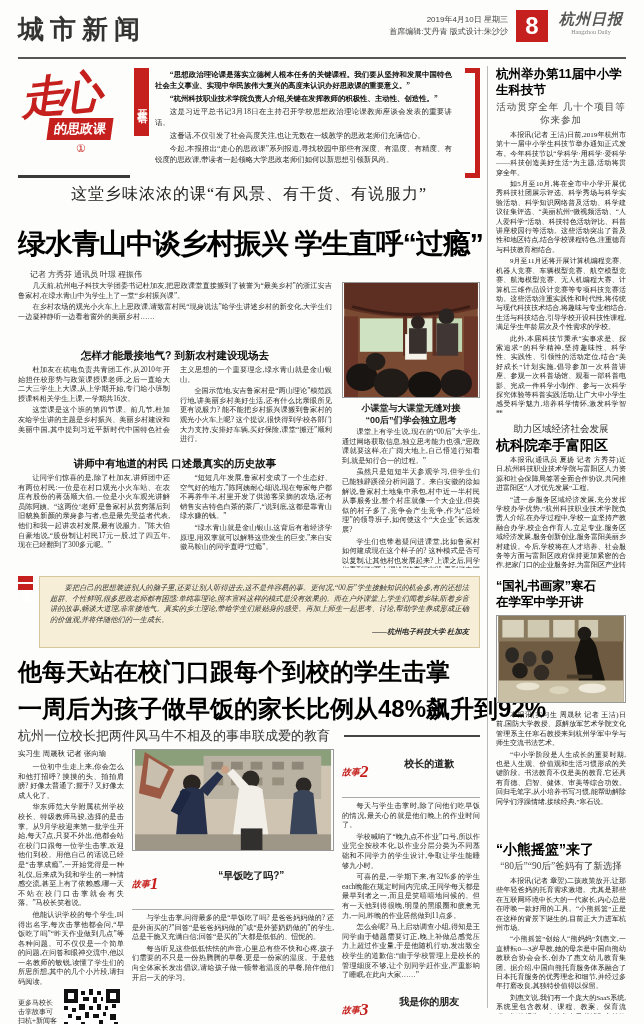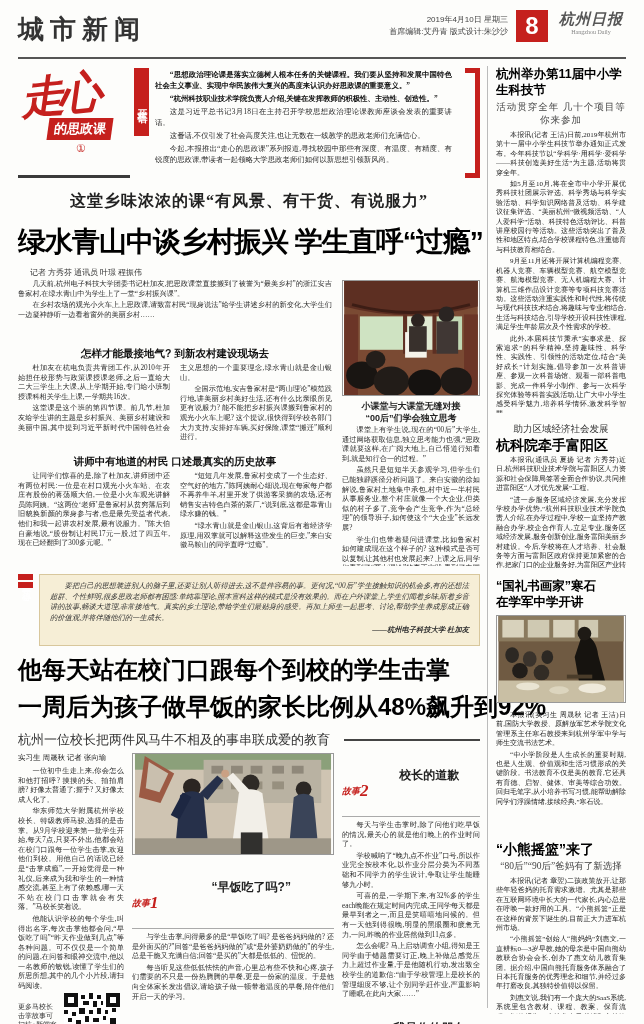--- a/index.html
+++ b/index.html
@@ -33,22 +33,22 @@
   .logo-circ{position:absolute;left:58px;top:76px;color:#c5201d;font-size:11px;}
   .kicker-tab{flex:none;width:15px;background:#c5201d;color:#fff;font-family:"Liberation Sans",sans-serif;
         font-size:10px;font-weight:bold;writing-mode:vertical-rl;text-orientation:upright;
         text-align:center;padding-top:4px;height:64px;margin:2px 6px 0 4px;letter-spacing:2px;}
   .quote-wrap{position:relative;flex:1;padding:3px 28px 0 0;}
   .quote-wrap .body-text{font-size:7.4px;line-height:11px;}
   .quote-wrap p.strong{font-weight:bold;color:#111;}
   .quote-bracket{position:absolute;right:0;top:2px;width:10px;height:100px;
         border-right:5px solid #c5201d;border-top:5px solid #c5201d;border-bottom:5px solid #c5201d;}
   
-  .deck{margin-top:13px;text-align:center;font-size:16px;font-weight:bold;color:#222;letter-spacing:1px;}
-  .headline{margin-top:11px;text-align:center;font-family:"Liberation Sans",sans-serif;
+  .deck{margin-top:6px;text-align:center;font-size:16px;font-weight:normal;color:#222;letter-spacing:1px;}
+  .headline{margin-top:20px;text-align:center;font-family:"Liberation Sans",sans-serif;
         font-size:28px;font-weight:bold;color:#000;letter-spacing:-1px;white-space:nowrap;}
   .byline{margin:6px 0 2px 12px;font-size:8px;color:#333;}
   
   .lead-body{display:flex;margin-top:2px;height:286px;}
   .lead-left{width:314px;flex:none;overflow:hidden;}
   .lead-right{width:138px;margin-left:10px;flex:none;display:flex;flex-direction:column;overflow:hidden;}
   .subhead{text-align:center;font-family:"Liberation Sans",sans-serif;font-weight:bold;
         font-size:10.5px;margin:5px 0 3px 0;color:#111;}
   .twocol{column-count:2;column-gap:10px;}
   .block1{height:86px;overflow:hidden;}
@@ -62,36 +62,36 @@
   .note-row{display:flex;margin-top:8px;height:72px;}
   .note-tab{flex:none;width:15px;display:flex;flex-direction:column;gap:2px;margin-right:6px;}
   .note-tab span{background:#c5201d;color:#fff;writing-mode:vertical-rl;text-orientation:upright;
         font-family:"Liberation Sans",sans-serif;font-size:8.5px;font-weight:bold;text-align:center;padding:3px 0;}
   .note-box{flex:1;background:#f6eed6;border:1px solid #d8c79c;padding:6px 10px;box-sizing:border-box;overflow:hidden;}
   .note-box .body-text{font-style:italic;font-size:7.3px;line-height:10.5px;color:#333;}
   .note-sign{text-align:right;font-weight:bold;text-indent:0;}
   
   .s2-headline{font-family:"Liberation Sans",sans-serif;font-weight:bold;font-size:24px;
         color:#000;letter-spacing:0;line-height:27px;margin-top:10px;white-space:nowrap;}
-  .s2-subrow{display:flex;align-items:center;margin:11px 0 4px 0;font-family:Liberation Serif, serif;}
+  .s2-subrow{display:flex;align-items:center;margin:5px 0 4px 0;font-family:Liberation Serif, serif;}
   .s2-subtitle{font-size:13px;color:#333;flex:none;}
   .s2-subrule{flex:1;height:2px;background:#444;margin-left:14px;}
   .bottom-body{display:flex;margin-top:4px;height:296px;}
   .bcol1{width:106px;flex:none;display:flex;flex-direction:column;overflow:hidden;}
   .bcol2{width:202px;flex:none;margin-left:8px;overflow:hidden;}
   .bcol3{width:138px;flex:none;margin-left:8px;overflow:hidden;}
   .bcol1 .byline2{font-size:7.5px;margin-bottom:4px;}
   .bcol1 .body-text{flex:1;overflow:hidden;}
   .qr-row{flex:none;display:flex;align-items:center;gap:4px;margin-top:4px;}
   .qr-label{font-size:7px;line-height:9px;color:#333;width:42px;}
   .story-head{display:flex;align-items:flex-end;border-bottom:1px solid #aaa;
         padding-bottom:18px;margin:6px 0 4px 0;}
   .story-label{color:#c5201d;font-size:9px;font-weight:bold;font-style:italic;}
   .story-num{color:#c5201d;font-size:17px;font-weight:bold;font-style:italic;line-height:14px;margin-right:10px;}
-  .story-title{font-family:"Liberation Sans",sans-serif;font-weight:bold;font-size:12px;margin:14px auto;}
+  .story-title{font-family:"Liberation Sans",sans-serif;font-weight:bold;font-size:10px;margin:8px auto;}
   
   .sb-article{margin-bottom:10px;}
   .sb-title{text-align:left;font-family:"Liberation Sans",sans-serif;font-weight:bold;
         font-size:12.5px;line-height:16px;color:#000;margin-bottom:3px;}
   .sb-sub{text-align:center;font-size:9.5px;color:#444;margin-bottom:4px;letter-spacing:1px;}
   .sb-kicker{text-align:center;font-size:9.5px;color:#333;margin-bottom:1px;}
   .sb-body{font-size:7px;line-height:9.4px;text-align:justify;}
   .sb-photo{width:100%;border:1px solid #999;box-sizing:border-box;margin:2px 0 4px 0;}
   .h1a{height:282px;overflow:hidden;}
   .h2a{height:112px;overflow:hidden;}

